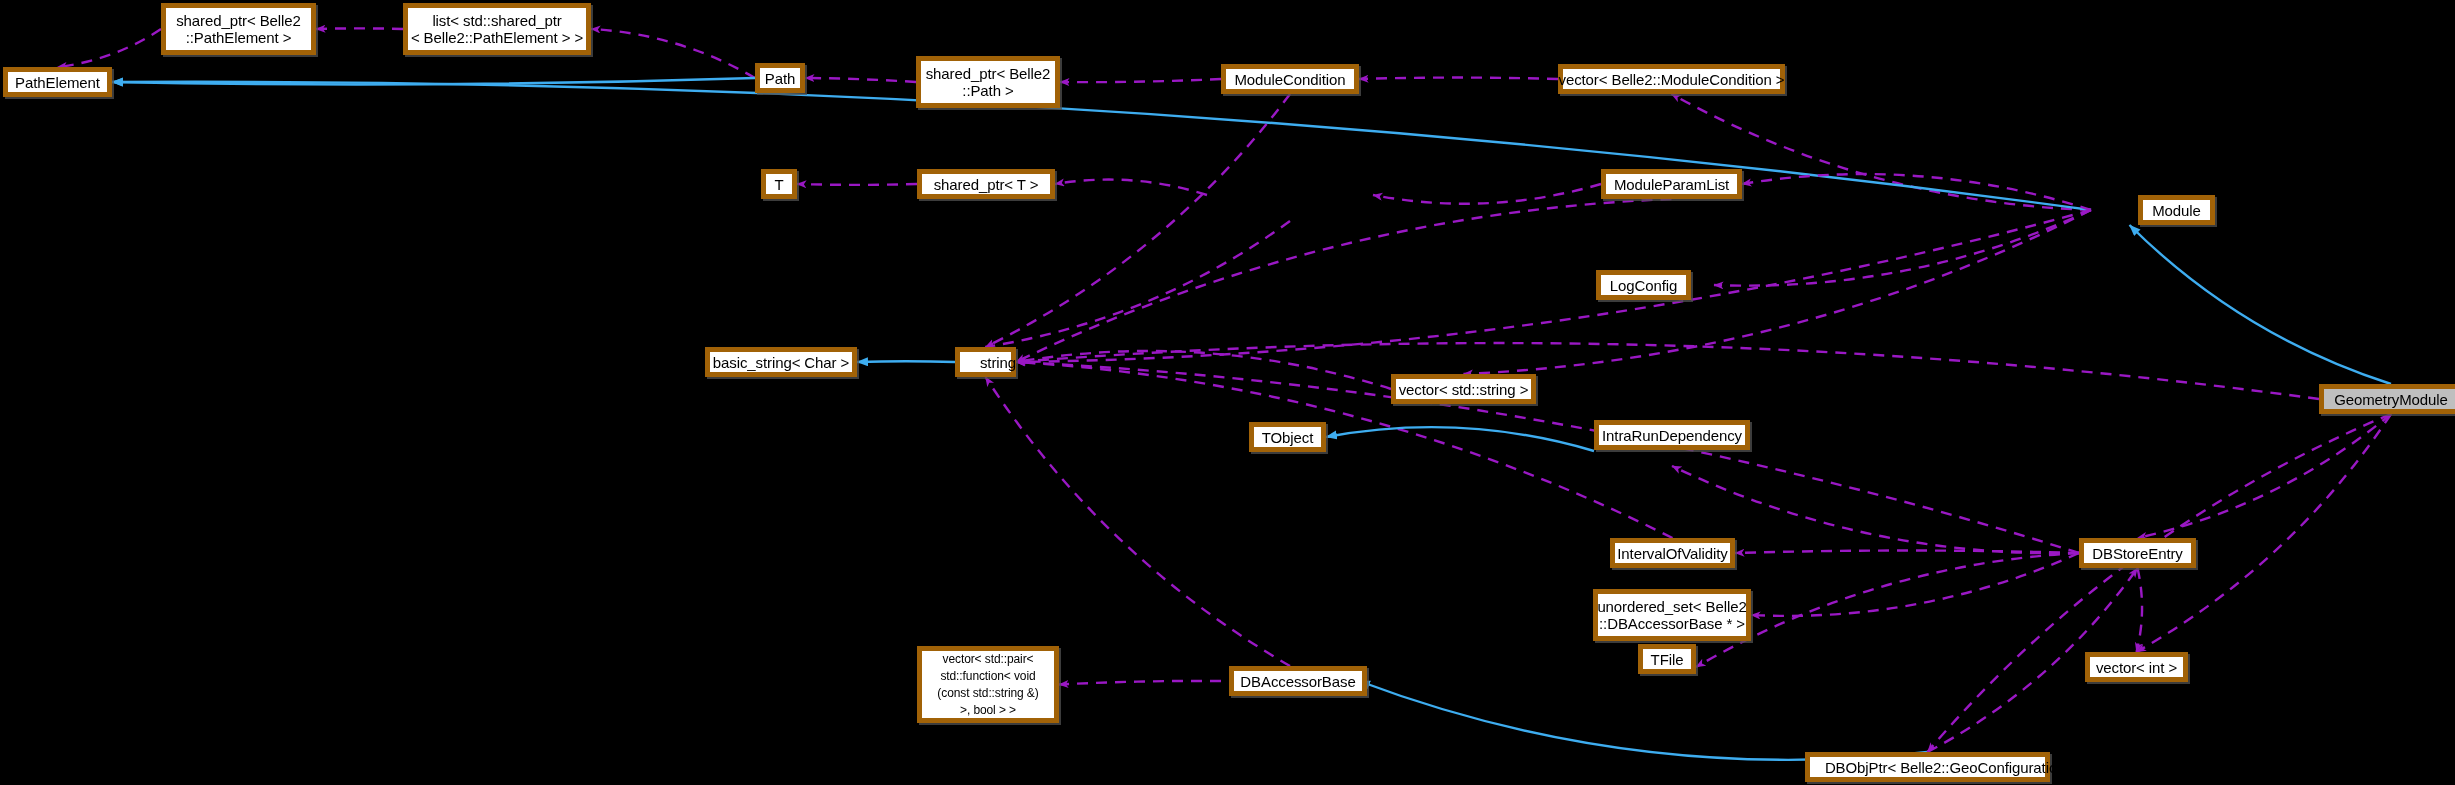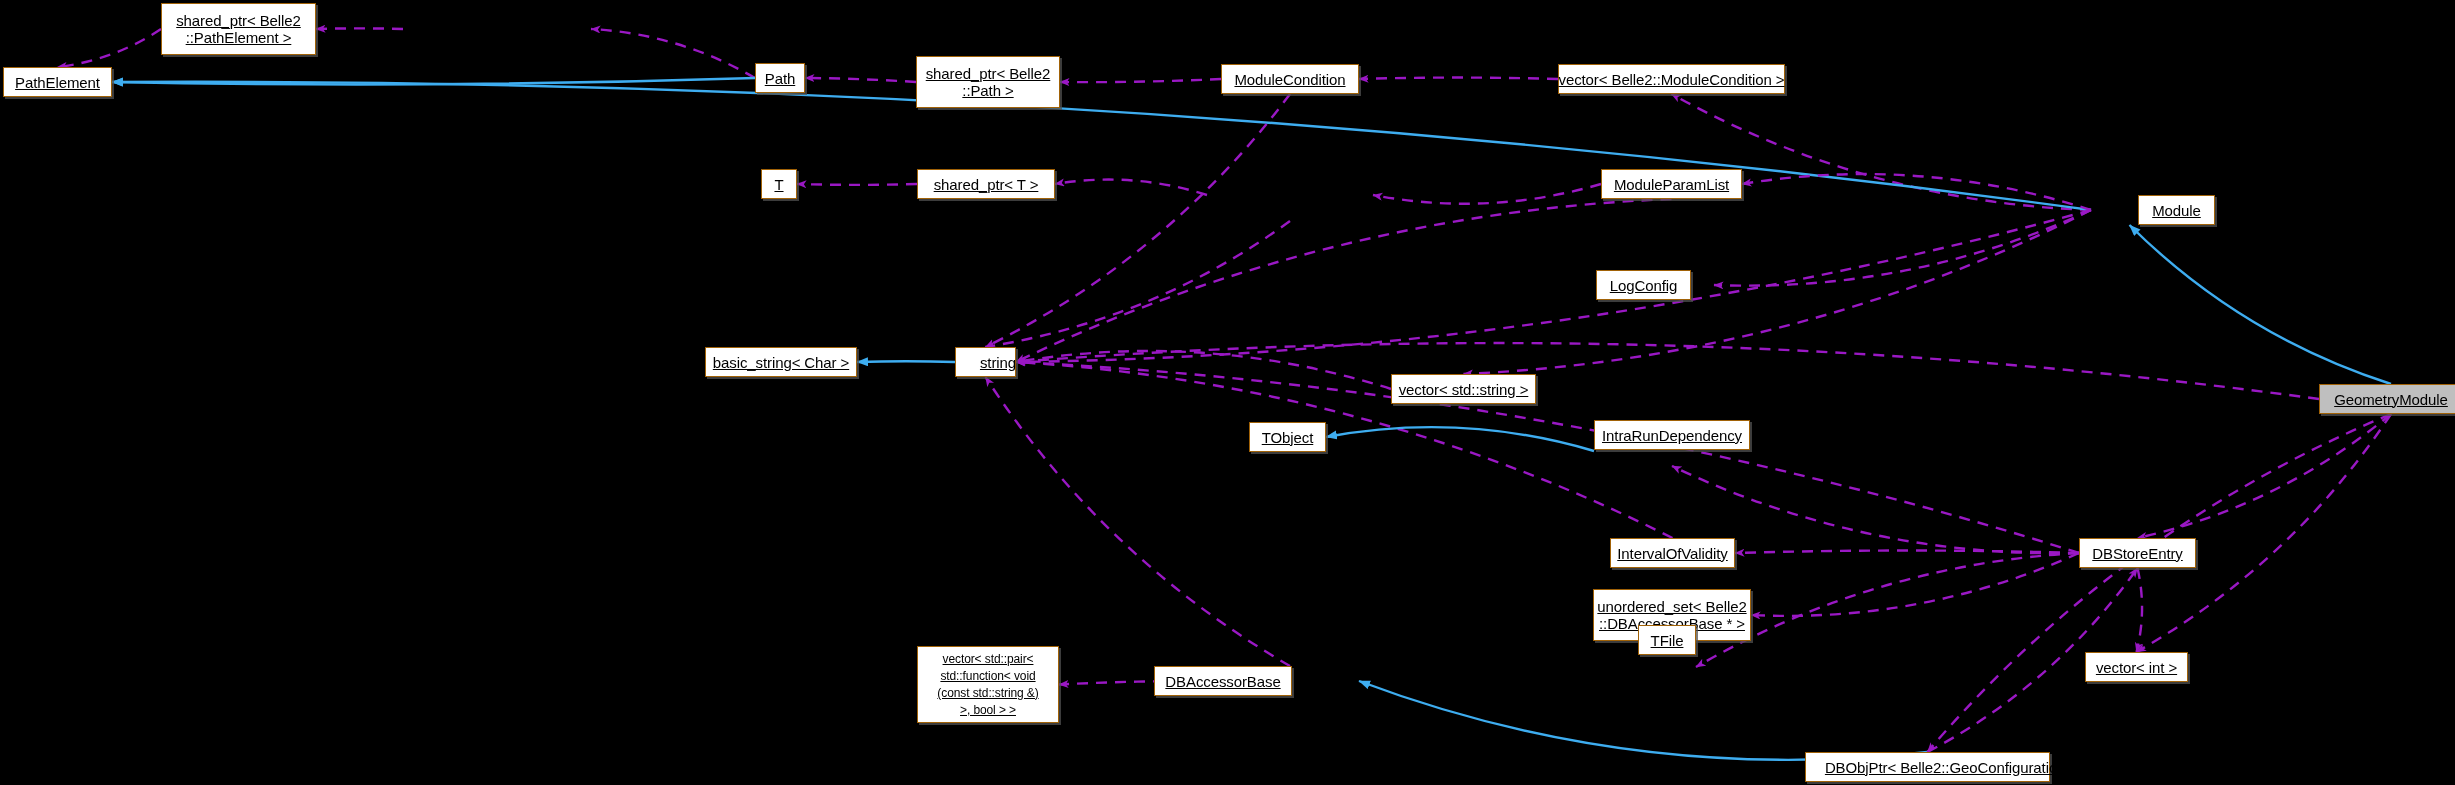--- a/index.html
+++ b/index.html
@@ -20,34 +20,33 @@
     left: 0;
     top: 0;
     width: 2455px;
     height: 785px;
     pointer-events: none;
   }
   .node {
     position: absolute;
     box-sizing: border-box;
     background: #ffffff;
-    border: 1px solid #a16207;
+    border: 5px solid #a16207;
     box-shadow: 2px 2px 0 rgba(80,80,80,0.75);
     color: #000000;
     font-size: 15px;
     line-height: 17px;
     text-align: center;
     display: flex;
     align-items: center;
     justify-content: center;
     white-space: pre;
     letter-spacing: -0.1px;
     z-index: 5;
     cursor: pointer;
-    text-decoration: underline;
   }
   .node.highlight {
     background: #bfbfbf;
   }
 </style>
 </head>
 <body>
 
 <div id="canvas">
   <svg id="edges" viewBox="0 0 2455 785" width="2455" height="785" xmlns="http://www.w3.org/2000/svg">
@@ -95,20 +94,22 @@
         <path d="M 1927.5 752 Q 2054.58 685.2 2137.5 568" fill="none" stroke="#9a18c4" stroke-width="2.4" stroke-dasharray="11,8" marker-end="url(#arrowUsage)"></path>
         <path d="M 2391 384 Q 2241.17 335.88 2129.5 225" fill="none" stroke="#3eadf0" stroke-width="2.4" marker-end="url(#arrowInherit)"></path>
         <path d="M 2391 414 Q 2118.69 527.38 1927.5 752" fill="none" stroke="#9a18c4" stroke-width="2.4" stroke-dasharray="11,8" marker-end="url(#arrowUsage)"></path>
         <path d="M 2391 414 Q 2279.13 506.42 2137.5 538" fill="none" stroke="#9a18c4" stroke-width="2.4" stroke-dasharray="11,8" marker-end="url(#arrowUsage)"></path>
         <path d="M 2319 399 Q 1669.4869197462647 310.5282046112728 1016 362" fill="none" stroke="#9a18c4" stroke-width="2.4" stroke-dasharray="11,8" marker-end="url(#arrowUsage)"></path>
         <path d="M 2391 414 Q 2292.31 563.54 2136.5 652" fill="none" stroke="#9a18c4" stroke-width="2.4" stroke-dasharray="11,8" marker-end="url(#arrowUsage)"></path>
       </g>
   </svg>
 <div class="node" style="left: 161px; top: 3px; width: 155px; height: 52px;">shared_ptr&lt; Belle2
 ::PathElement &gt;</div>
+    <div class="node" style="left: 403px; top: 3px; width: 188px; height: 52px;">list&lt; std::shared_ptr
+&lt; Belle2::PathElement &gt; &gt;</div>
     <div class="node" style="left: 3px; top: 67px; width: 109px; height: 30px;">PathElement</div>
     <div class="node" style="left: 755px; top: 63px; width: 50px; height: 30px;">Path</div>
     <div class="node" style="left: 916px; top: 56px; width: 144px; height: 52px;">shared_ptr&lt; Belle2
 ::Path &gt;</div>
     <div class="node" style="left: 1221px; top: 64px; width: 138px; height: 30px;">ModuleCondition</div>
     <div class="node" style="left: 1558px; top: 64px; width: 227px; height: 30px;">vector&lt; Belle2::ModuleCondition &gt;</div>
     <div class="node" style="left: 761px; top: 169px; width: 36px; height: 30px;">T</div>
     <div class="node" style="left: 917px; top: 169px; width: 138px; height: 30px;">shared_ptr&lt; T &gt;</div>
     <div class="node" style="left: 1601px; top: 169px; width: 141px; height: 30px;">ModuleParamList</div>
     <div class="node" style="left: 2091px; top: 195px; width: 77px; height: 30px; margin-left: 47px;">Module</div>
@@ -116,21 +117,21 @@
     <div class="node" style="left: 705px; top: 347px; width: 152px; height: 30px;">basic_string&lt; Char &gt;</div>
     <div class="node" style="left: 955px; top: 347px; width: 61px; height: 30px; padding-left: 25px;">string</div>
     <div class="node" style="left: 1391px; top: 374px; width: 145px; height: 30px;">vector&lt; std::string &gt;</div>
     <div class="node highlight" style="left: 2319px; top: 384px; width: 144px; height: 30px;">GeometryModule</div>
     <div class="node" style="left: 1249px; top: 422px; width: 77px; height: 30px;">TObject</div>
     <div class="node" style="left: 1594px; top: 420px; width: 156px; height: 30px;">IntraRunDependency</div>
     <div class="node" style="left: 1610px; top: 538px; width: 125px; height: 30px;">IntervalOfValidity</div>
     <div class="node" style="left: 2079px; top: 538px; width: 117px; height: 30px;">DBStoreEntry</div>
     <div class="node" style="left: 1593px; top: 589px; width: 158px; height: 52px;">unordered_set&lt; Belle2
 ::DBAccessorBase * &gt;</div>
-    <div class="node" style="left: 1638px; top: 625px; width: 58px; height: 30px; text-align: center;">TFile</div>
+    <div class="node" style="left: 1638px; top: 644px; width: 58px; height: 30px; text-align: center;">TFile</div>
     <div class="node" style="left: 2085px; top: 652px; width: 103px; height: 30px;">vector&lt; int &gt;</div>
     <div class="node" style="left: 917px; top: 646px; width: 142px; height: 77px; font-size: 12px;">vector&lt; std::pair&lt;
 std::function&lt; void
 (const std::string &amp;)
 &gt;, bool &gt; &gt;</div>
-    <div class="node" style="left: 1154px; top: 666px; width: 138px; height: 30px;">DBAccessorBase</div>
+    <div class="node" style="left: 1229px; top: 666px; width: 138px; height: 30px;">DBAccessorBase</div>
     <div class="node" style="left: 1805px; top: 752px; width: 245px; height: 30px; padding-left: 48px;">DBObjPtr&lt; Belle2::GeoConfiguration &gt;</div>
   </div>
 
 </body></html>

